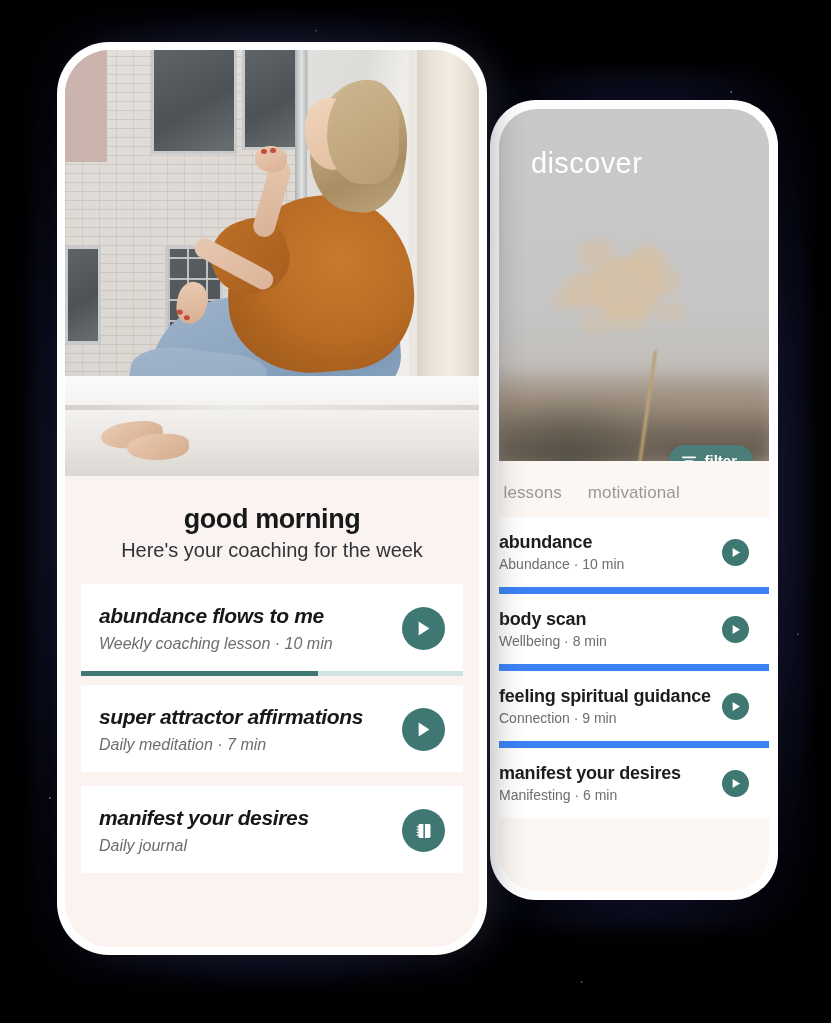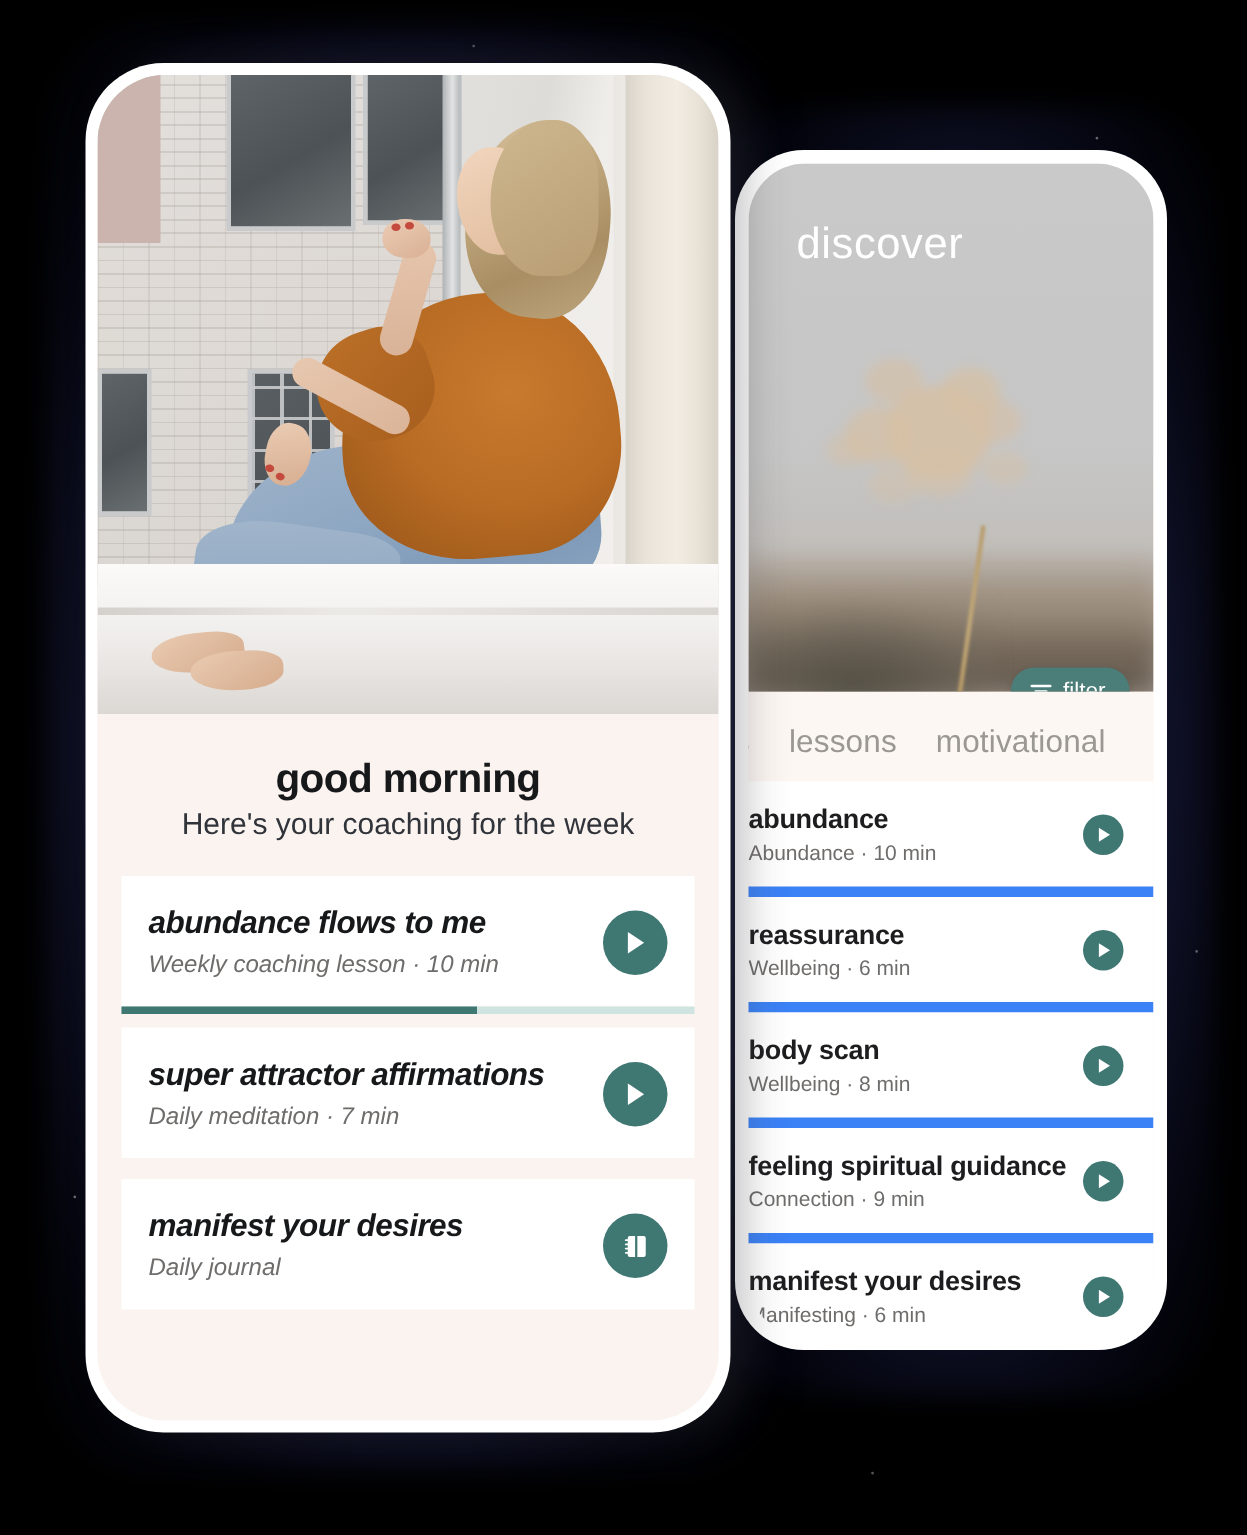--- a/index.html
+++ b/index.html
@@ -137,38 +137,38 @@
     position: absolute;
     right: 16px; bottom: -15px;
     background: #4b7d79;
     color: #ffffff;
     border-radius: 999px;
     padding: 7px 16px 7px 12px;
     display: flex;
     align-items: center;
     gap: 7px;
     font-size: 15px;
-    font-weight: 400;
+    font-weight: 700;
     z-index: 4;
     box-shadow: 0 2px 6px rgba(0,0,0,0.14);
   }
   .funnel { display: block; }
 
   
   .tabs-back {
     display: flex;
     align-items: center;
     gap: 26px;
     padding: 22px 0 14px 0;
     margin-left: -118px;
     background: #fdf7f3;
     white-space: nowrap;
   }
   .tab {
-    font-size: 21px;
+    font-size: 17px;
     color: #9b9893;
     font-weight: 400;
     letter-spacing: 0.1px;
   }
   .tab.active { color: #3f7773; font-weight: 600; }
 
   
   .list-back { background: #ffffff; }
   .lrow {
     position: relative;
@@ -490,31 +490,20 @@
             <div class="lrow-title">abundance</div>
             <div class="lrow-sub">Abundance · 10 min</div>
           </div>
           <div class="play-sm">
             <svg width="10" height="11" viewBox="0 0 10 11">
                 <path d="M1.6 0.9 L9 5.5 L1.6 10.1 Z" fill="#ffffff"></path>
               </svg>
           </div>
         </div>
 
-        <div class="lrow">
-          <div class="lrow-text">
-            <div class="lrow-title">reassurance</div>
-            <div class="lrow-sub">Wellbeing · 6 min</div>
-          </div>
-          <div class="play-sm">
-            <svg width="10" height="11" viewBox="0 0 10 11">
-                <path d="M1.6 0.9 L9 5.5 L1.6 10.1 Z" fill="#ffffff"></path>
-              </svg>
-          </div>
-        </div>
 
         <div class="lrow">
           <div class="lrow-text">
             <div class="lrow-title">body scan</div>
             <div class="lrow-sub">Wellbeing · 8 min</div>
           </div>
           <div class="play-sm">
             <svg width="10" height="11" viewBox="0 0 10 11">
                 <path d="M1.6 0.9 L9 5.5 L1.6 10.1 Z" fill="#ffffff"></path>
               </svg>

